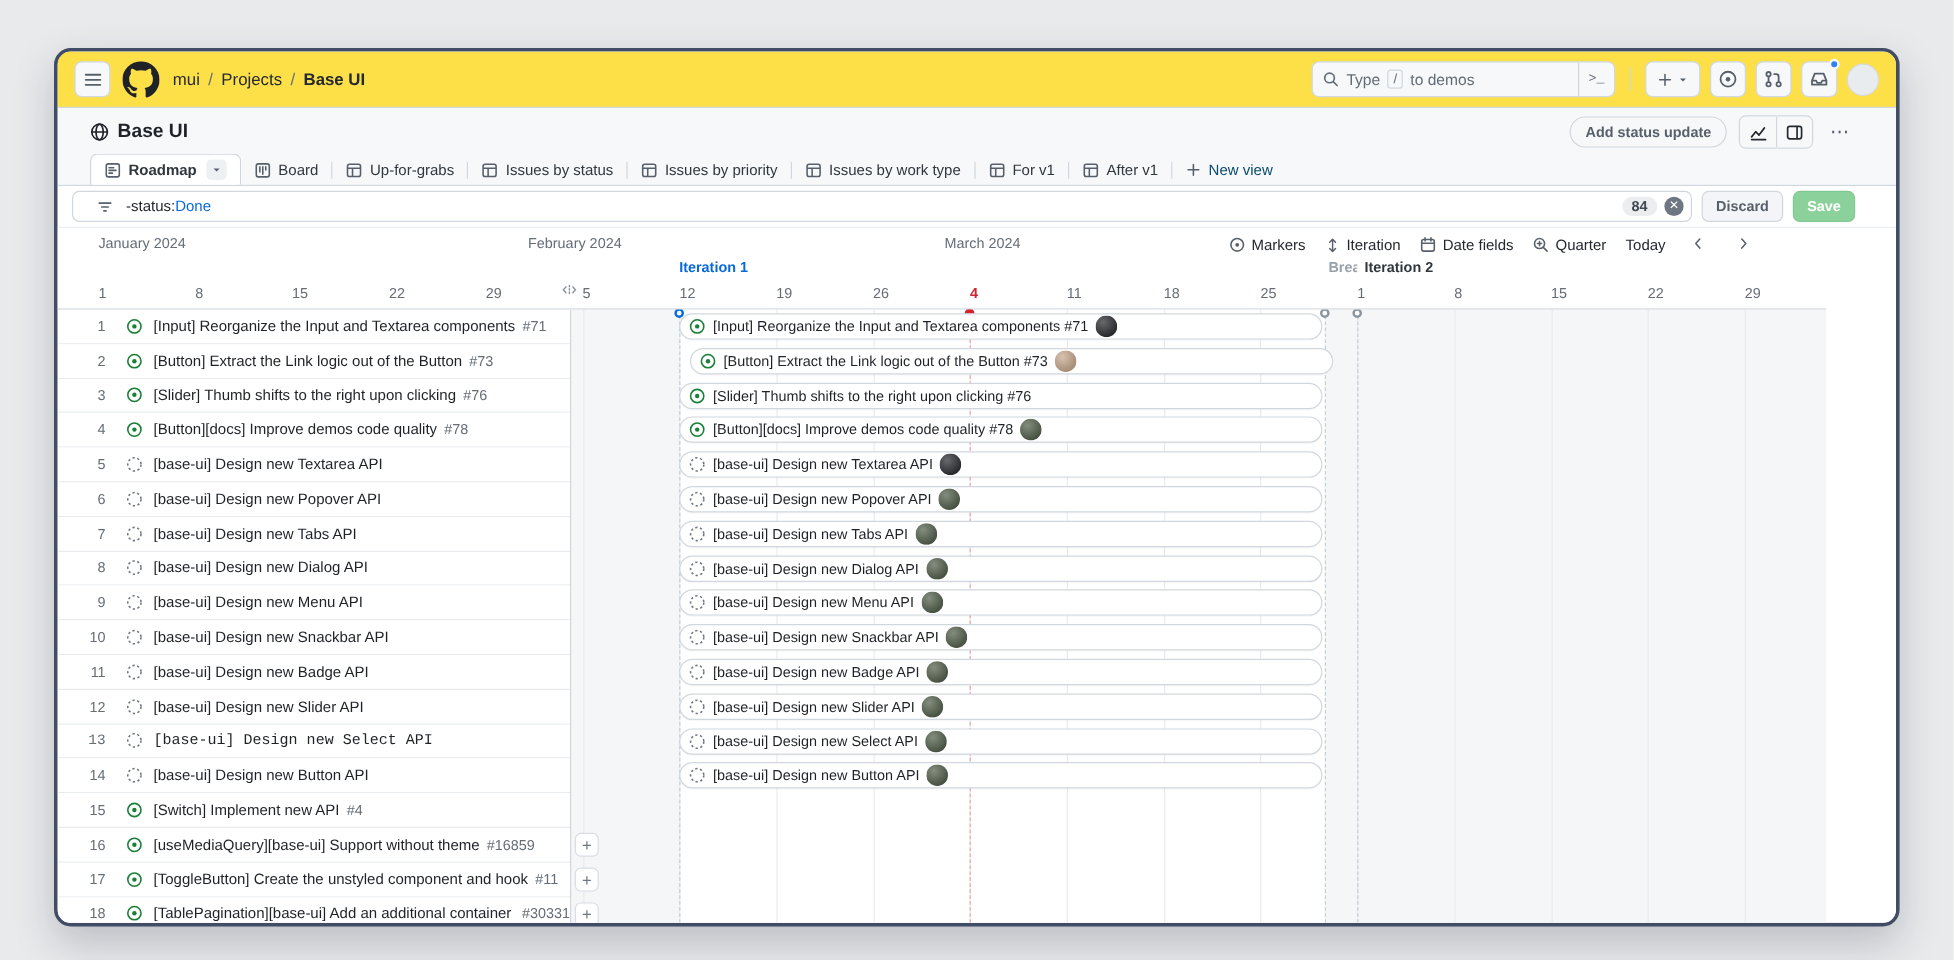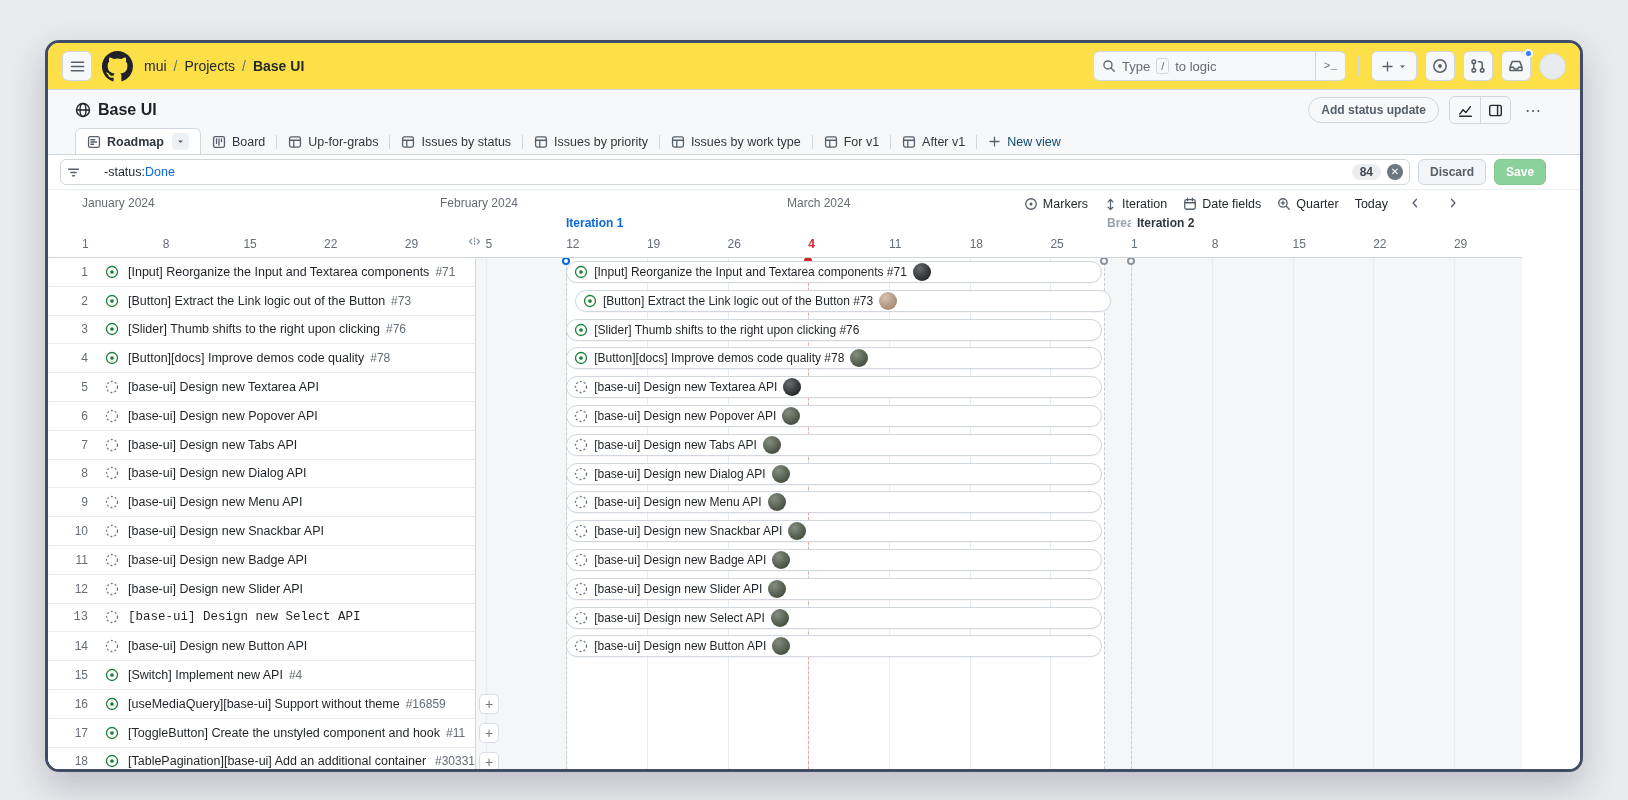--- a/index.html
+++ b/index.html
@@ -52,21 +52,21 @@
   .tab.active { background:#ffffff; border:1px solid #d0d7de; border-bottom:none; border-radius:6px 6px 0 0; font-weight:700; height:26px; }
   .tab-caret { width:17px; height:17px; border-radius:4px; background:#eef1f4; display:flex; align-items:center;
                justify-content:center; color:#57606a; margin-left:2px; }
   .tab-div { width:1px; height:14px; background:#d0d7de; align-self:center; flex:none; }
   .newview { color:#0c4a6e; }
 
   
   .filterbar { position:absolute; left:0; top:112px; right:0; height:35px; background:#ffffff; display:flex;
                align-items:center; padding:0 14px 0 12px; gap:8px; border-bottom:1px solid #eceff2; }
   .f-input { flex:none; width:1350px; height:26px; border:1px solid #d0d7de; border-radius:6px; background:#fff;
-             display:flex; align-items:center; gap:24px; padding:0 6px 0 6px; font-size:12.5px; }
+             display:flex; align-items:center; gap:11px; padding:0 6px 0 20px; font-size:12.5px; }
   .f-q { color:#1f2328; }
   .f-q .val { color:#0969da; }
   .f-right { margin-left:auto; display:flex; align-items:center; gap:6px; }
   .count-pill { background:rgba(175,184,193,.25); border-radius:10px; padding:1px 8px; font-size:12px; font-weight:700; color:#424a53; }
   .x-circle { width:16px; height:16px; border-radius:50%; background:#6e7781; color:#fff; display:flex; align-items:center;
               justify-content:center; font-size:10px; line-height:1; }
   .btn { height:26px; border-radius:6px; font-size:12px; font-weight:700; display:flex; align-items:center; padding:0 11px; }
   .btn.discard { background:#f3f5f8; border:1px solid #d0d7de; color:#57606a; }
   .btn.save { background:#8bd19b; border:1px solid #82c892; color:#ffffff; }
 
@@ -144,21 +144,21 @@
       <div class="gh-right">
         <div class="search">
           <span>
               <svg width="14" height="14" viewBox="0 0 16 16" fill="none" stroke="#636c76" stroke-width="1.6" stroke-linecap="round">
                 <circle cx="6.8" cy="6.8" r="4.6"></circle>
                 <path d="M10.3 10.3L14 14"></path>
               </svg>
             </span>
           <span class="ph">Type</span>
           <span class="kbd">/</span>
-          <span class="ph">to logic</span>
+          <span class="ph">to demos</span>
           <span class="cmd">&gt;_</span>
         </div>
         <div class="vsep"></div>
         <div class="icon-btn plus-btn">
           <span>
               <svg width="13" height="13" viewBox="0 0 16 16" fill="none" stroke="#57606a" stroke-width="1.6" stroke-linecap="round">
                 <path d="M8 2.5v11M2.5 8h11"></path>
               </svg>
             </span>
           <span style="margin-left:4px">

